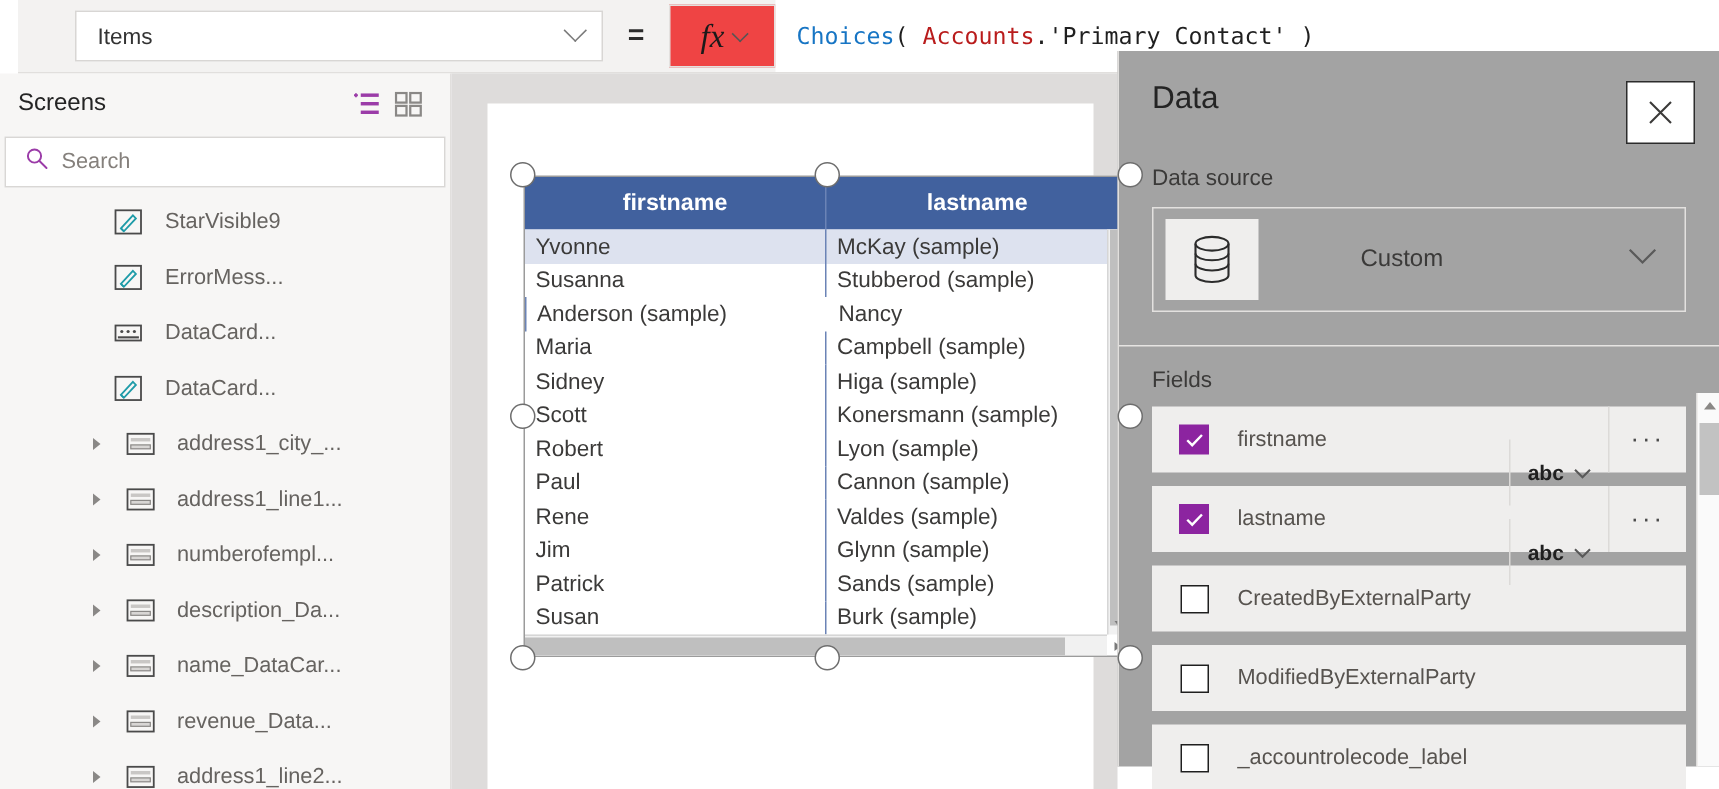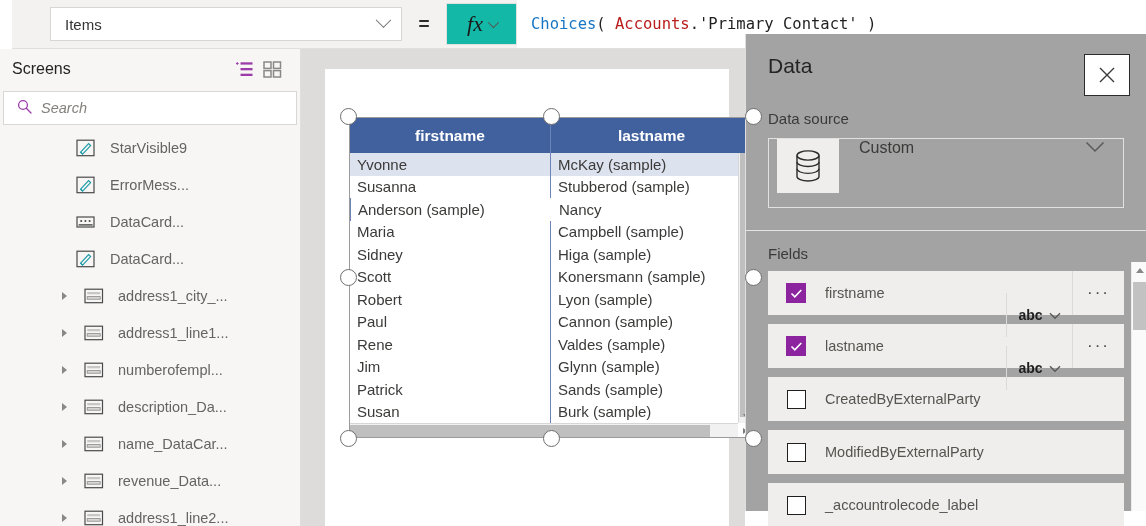--- a/index.html
+++ b/index.html
@@ -28,21 +28,21 @@
   .chev {
     display: inline-block; width: 11px; height: 11px;
     border-right: 1.4px solid #7a7a7a; border-bottom: 1.4px solid #7a7a7a;
     transform: rotate(45deg) translate(-3px,-3px);
   }
   .eq-sign {
     width: 44px; text-align: center;
     font-size: 19px; color: #2b2b2b; font-weight: 600;
   }
   .fx-btn {
-    width: 71px; height: 42px; background: #14b8a6;
+    width: 71px; height: 42px; background: #ef4444;
     border: 1px solid #e3e1df;
     display: flex; align-items: center; justify-content: center; gap: 5px;
     cursor: pointer;
   }
   .fx-glyph {
     font-family: "Liberation Serif", serif; font-style: italic;
     font-size: 22px; color: #1a1a1a;
   }
   .fx-chev {
     display: inline-block; width: 8px; height: 8px;
@@ -71,21 +71,20 @@
     height: 40px; display: flex; align-items: center;
     padding: 0 14px 0 12px;
   }
   .tree-title { font-size: 16px; color: #242424; flex: 1; }
   .hdr-icon { width: 28px; height: 26px; display: flex; align-items: center; justify-content: center; cursor: pointer; }
   .tree-search {
     margin: 2px 3px 0 3px; height: 34px; background: #ffffff;
     border: 1px solid #d9d7d5;
     display: flex; align-items: center; gap: 9px; padding-left: 13px;
     cursor: text;
-    font-style: italic;
   }
   .search-ph { font-size: 14.5px; color: #85807c; }
   .tree-list { padding-top: 4px; }
   .tree-row {
     height: 37px; display: flex; align-items: center;
     font-size: 14.5px; color: #666360; cursor: pointer;
   }
   .tw-arrow {
     width: 22px; margin-left: 62px; display: flex; align-items: center;
   }
@@ -176,22 +175,23 @@
   }
   .dp-title { font-size: 21px; color: #242424; font-weight: normal; }
   .dp-close {
     width: 46px; height: 42px; border: 1px solid #2b2b2b;
     display: flex; align-items: center; justify-content: center; cursor: pointer;
     background: #ffffff;
   }
   .dp-sub { padding: 14px 0 0 22px; font-size: 15px; color: #3b3a39; }
   .ds-box {
     margin: 11px 22px 0 22px; height: 70px;
-    border: 1px solid #e3e1df; display: flex; 
+    border: 1px solid #e3e1df; display: flex; align-items: center;
     cursor: pointer;
+    gap: 48px;
   }
   .ds-icon-bg {
     width: 62px; height: 54px; margin-left: 8px; background: #efeeed;
     display: flex; align-items: center; justify-content: center;
   }
   .ds-name { flex: 1; margin-left: 20px; font-size: 16px; color: #3b3a39; }
   .ds-chev { margin-right: 18px; }
   .dp-divider {
     margin-top: 22px; height: 1px; background: #e6e4e2;
   }

